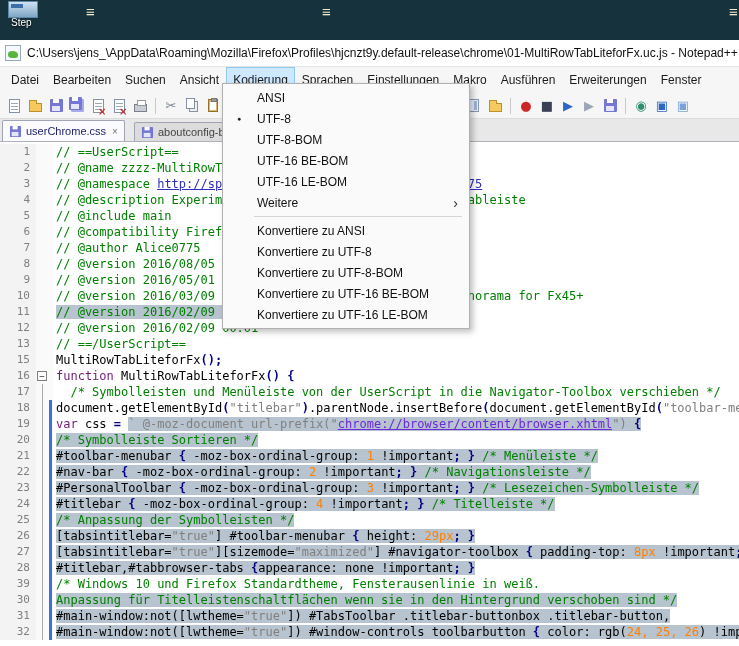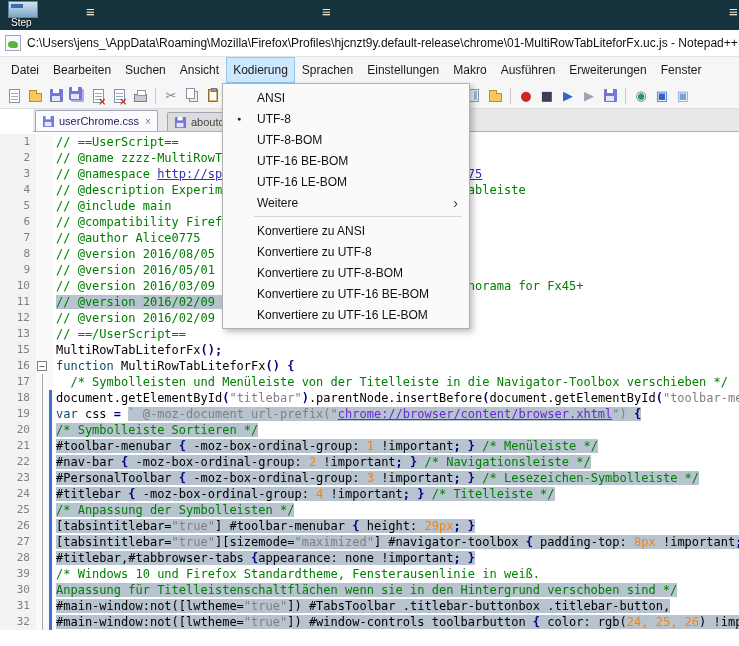--- a/index.html
+++ b/index.html
@@ -1,21 +1,21 @@
 <!DOCTYPE html>
 <html><head>
 <meta charset="utf-8">
 <style>
   * { box-sizing: border-box; margin: 0; padding: 0; }
   html,body { width: 739px; height: 646px; overflow: hidden; background:#fff;
               font-family:"Liberation Sans", sans-serif; }
   .window { position: relative; width: 739px; height: 646px; }
 
   
-  .top-strip { height:30px; background:#16323c; position:relative; }
+  .top-strip { height:40px; background:#16323c; position:relative; }
   .mini-win { position:absolute; left:8px; top:1px; width:30px; height:17px;
               background:linear-gradient(#cfe2f2,#7fa6c4); border:1px solid #5c86a8; }
   .mini-win::after { content:""; position:absolute; left:2px; top:2px; width:12px; height:4px; background:#3c6ea8; }
   .step-label { position:absolute; left:11px; top:17px; color:#fff; font-size:10px; text-shadow:0 1px 2px #000; }
   .hamb { position:absolute; top:4px; color:#efe9cf; font-size:15px; line-height:1; }
 
   
   .np-titlebar { height:27px; background:#ffffff; border-bottom:1px solid #e4e4e4;
                  display:flex; align-items:center; padding:0 5px; font-size:12px; color:#101010;
                  white-space:nowrap; overflow:hidden; }
@@ -62,21 +62,21 @@
   .i-mag::after,.i-magr::after,.i-magp::after,.i-magm::after { content:""; position:absolute; width:2px; height:5px;
             background:#3a6ea5; right:-2px; bottom:-4px; transform:rotate(-45deg); }
   .i-magr { border-color:#b06030; }
   .i-magp::before,.i-magm::before { content:"+"; position:absolute; left:0; top:-3px; font-size:8px; color:#3a6ea5; }
   .i-magm::before { content:"−"; }
   .i-map { width:10px; height:13px; background:#e8eef8; border:1px solid #8898b0; position:relative; }
   .i-map::after { content:""; position:absolute; right:1px; top:1px; width:3px; height:9px; background:#9ab4d8; }
 
   
   .tabbar { height:23px; background:#e8e8e8; border-bottom:1px solid #b0b0b8;
-            display:flex; align-items:flex-end; gap:9px; padding-left:2px; overflow:hidden;margin-left:33px; }
+            display:flex; align-items:flex-end; gap:9px; padding-left:2px; overflow:hidden; }
   .tab { display:flex; align-items:center; gap:4px; padding:0 6px; font-size:11px;
          border:1px solid #a0a4b4; border-bottom:none; border-radius:2px 2px 0 0; }
   .tab.active { height:21px; background:#fbfbff; color:#1c1c66; }
   .tab.inactive { height:19px; background:#dcdcdc; color:#444; }
   .tab .disk { transform:scale(0.85); }
   .tab-close { color:#777; font-size:10px; margin-left:2px; }
 
   
   .editor { height:514px; background:#fff; overflow:hidden; padding-top:2px;
             font-family:"DejaVu Sans Mono","Liberation Mono",monospace; font-size:12px; line-height:16px; }
@@ -85,21 +85,21 @@
         background:#f3f3f3; font-size:11px; }
   .margin { flex:none; width:17px; background:#fafafa; position:relative; }
   .fold-box { position:absolute; left:1px; top:3px; width:10px; height:10px; border:1px solid #808080;
               background:#fff; color:#303030; font-size:9px; line-height:8px; text-align:center; }
   .fold-guide { position:absolute; left:6px; top:0; width:1px; height:100%; background:#a8a8a8; }
   .chg { position:absolute; right:1px; top:0; width:3px; height:100%; background:#3f6fd8; }
   .code-text { padding-left:3px; }
   .code-text span { white-space:pre; }
   .pl { color:#000000; }
   .cm { color:#008000; }
-  .kw { color:#0c4a6e;text-align:right; }
+  .kw { color:#701a75;text-align:right; }
   .str { color:#808080; }
   .num { color:#ff8000; }
   .op { color:#000080; font-weight:bold; }
   .lnk { color:#2f2fbf; text-decoration:underline; }
   .slk { color:#6d28d9; text-decoration:underline; }
   .sel { background:#b7c3cf; }
 
   
   .enc-menu { position:absolute; left:222px; top:83px; width:248px; background:#fafafa;
               border:1px solid #b0b0b0; box-shadow:3px 3px 6px rgba(0,0,0,0.25);
@@ -236,21 +236,21 @@
         <div class="code-row"><span class="ln">6</span><span class="margin"></span><span class="code-text"><span class="cm">// @compatibility Firefox 48</span></span></div>
         <div class="code-row"><span class="ln">7</span><span class="margin"></span><span class="code-text"><span class="cm">// @author Alice0775</span></span></div>
         <div class="code-row"><span class="ln">8</span><span class="margin"></span><span class="code-text"><span class="cm">// @version 2016/08/05 00:01 Fixed 48.0a1</span></span></div>
         <div class="code-row"><span class="ln">9</span><span class="margin"></span><span class="code-text"><span class="cm">// @version 2016/05/01 00:01 Fixed 47.0a1</span></span></div>
         <div class="code-row"><span class="ln">10</span><span class="margin"></span><span class="code-text"><span class="cm">// @version 2016/03/09 00:01 Bug 1221050 - Removed the panorama for Fx45+</span></span></div>
         <div class="code-row"><span class="ln">11</span><span class="margin"></span><span class="code-text"><span class="cm sel">// @version 2016/02/09 00:02 for Fx45</span></span></div>
         <div class="code-row"><span class="ln">12</span><span class="margin"></span><span class="code-text"><span class="cm">// @version 2016/02/09 00:01</span></span></div>
         <div class="code-row"><span class="ln">13</span><span class="margin"></span><span class="code-text"><span class="cm">// ==/UserScript==</span></span></div>
         <div class="code-row"><span class="ln">15</span><span class="margin"></span><span class="code-text"><span class="pl">MultiRowTabLiteforFx</span><span class="op">();</span></span></div>
         <div class="code-row"><span class="ln">16</span><span class="margin"><span class="fold-box">−</span></span><span class="code-text"><span class="kw">function</span><span class="pl"> MultiRowTabLiteforFx</span><span class="op">() {</span></span></div>
-        <div class="code-row"><span class="ln">17</span><span class="margin"><span class="fold-guide"></span></span><span class="code-text"><span class="cm">  /* Symbolleisten und Menüleiste von der Titelleiste in die Navigator-Toolbox verschieben */</span></span></div>
+        <div class="code-row"><span class="ln">17</span><span class="margin"><span class="fold-guide"></span></span><span class="code-text"><span class="cm">  /* Symbolleisten und Menüleiste von der UserScript in die Navigator-Toolbox verschieben */</span></span></div>
         <div class="code-row"><span class="ln">18</span><span class="margin"><span class="fold-guide"></span><span class="chg"></span></span><span class="code-text"><span class="pl">document.getElementById</span><span class="op">(</span><span class="str">"titlebar"</span><span class="op">)</span><span class="pl">.parentNode.insertBefore</span><span class="op">(</span><span class="pl">document.getElementById</span><span class="op">(</span><span class="str">"toolbar-menu</span></span></div>
         <div class="code-row"><span class="ln">19</span><span class="margin"><span class="fold-guide"></span><span class="chg"></span></span><span class="code-text"><span class="kw">var</span><span class="pl"> css </span><span class="op">= </span><span class="str sel">` @-moz-document url-prefix("</span><span class="slk sel">chrome://browser/content/browser.xhtml</span><span class="str sel">") </span><span class="op sel">{</span></span></div>
         <div class="code-row"><span class="ln">20</span><span class="margin"><span class="fold-guide"></span><span class="chg"></span></span><span class="code-text"><span class="cm sel">/* Symbolleiste Sortieren */</span></span></div>
         <div class="code-row"><span class="ln">21</span><span class="margin"><span class="fold-guide"></span><span class="chg"></span></span><span class="code-text"><span class="pl sel">#toolbar-menubar </span><span class="op sel">{ </span><span class="pl sel">-moz-box-ordinal-group: </span><span class="num sel">1</span><span class="pl sel"> !important</span><span class="op sel">; } </span><span class="cm sel">/* Menüleiste */</span></span></div>
         <div class="code-row"><span class="ln">22</span><span class="margin"><span class="fold-guide"></span><span class="chg"></span></span><span class="code-text"><span class="pl sel">#nav-bar </span><span class="op sel">{ </span><span class="pl sel">-moz-box-ordinal-group: </span><span class="num sel">2</span><span class="pl sel"> !important</span><span class="op sel">; } </span><span class="cm sel">/* Navigationsleiste */</span></span></div>
         <div class="code-row"><span class="ln">23</span><span class="margin"><span class="fold-guide"></span><span class="chg"></span></span><span class="code-text"><span class="pl sel">#PersonalToolbar </span><span class="op sel">{ </span><span class="pl sel">-moz-box-ordinal-group: </span><span class="num sel">3</span><span class="pl sel"> !important</span><span class="op sel">; } </span><span class="cm sel">/* Lesezeichen-Symbolleiste */</span></span></div>
         <div class="code-row"><span class="ln">24</span><span class="margin"><span class="fold-guide"></span><span class="chg"></span></span><span class="code-text"><span class="pl sel">#titlebar </span><span class="op sel">{ </span><span class="pl sel">-moz-box-ordinal-group: </span><span class="num sel">4</span><span class="pl sel"> !important</span><span class="op sel">; } </span><span class="cm sel">/* Titelleiste */</span></span></div>
         <div class="code-row"><span class="ln">25</span><span class="margin"><span class="fold-guide"></span><span class="chg"></span></span><span class="code-text"><span class="cm sel">/* Anpassung der Symbolleisten */</span></span></div>
         <div class="code-row"><span class="ln">26</span><span class="margin"><span class="fold-guide"></span><span class="chg"></span></span><span class="code-text"><span class="pl sel">[tabsintitlebar=</span><span class="str sel">"true"</span><span class="pl sel">] #toolbar-menubar </span><span class="op sel">{ </span><span class="pl sel">height: </span><span class="num sel">29px</span><span class="op sel">; }</span></span></div>
         <div class="code-row"><span class="ln">27</span><span class="margin"><span class="fold-guide"></span><span class="chg"></span></span><span class="code-text"><span class="pl sel">[tabsintitlebar=</span><span class="str sel">"true"</span><span class="pl sel">][sizemode=</span><span class="str sel">"maximized"</span><span class="pl sel">] #navigator-toolbox </span><span class="op sel">{ </span><span class="pl sel">padding-top: </span><span class="num sel">8px</span><span class="pl sel"> !important</span><span class="op sel">; }</span></span></div>

